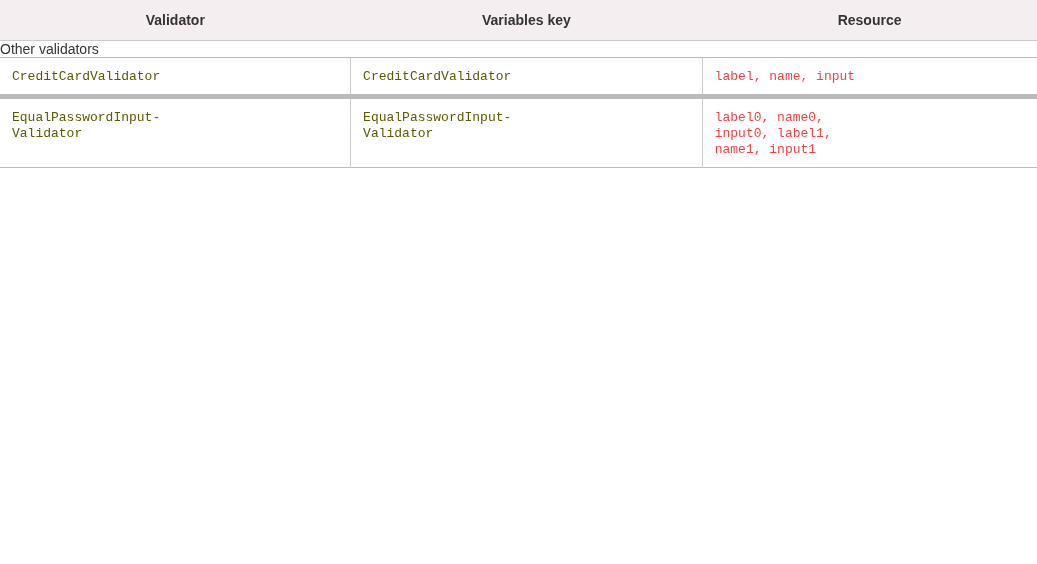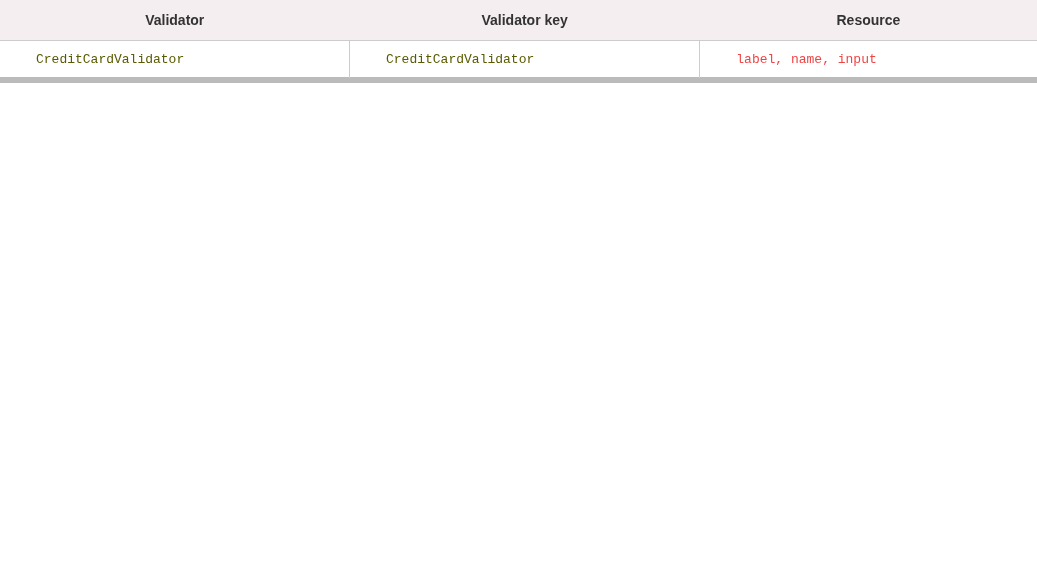--- a/index.html
+++ b/index.html
@@ -30,21 +30,21 @@
     thead th {
       font-weight: bold;
       font-size: 14px;
       padding: 12px 20px;
       text-align: center;
       border-bottom: 1px solid #ccc;
       color: #333;
     }
 
     tbody tr.data-row td {
-      padding: 10px 36px;
+      padding: 10px 12px;
       vertical-align: top;
       border-left: 1px solid #ccc;
       font-size: 13px;
     }
 
     tbody tr.data-row td:first-child {
       border-left: none;
     }
 
     .mono {
@@ -59,25 +59,28 @@
       color: #ef4444;
     }
   </style>
 </head>
 <body>
 
 <table>
   <thead>
     <tr>
       <th>Validator</th>
-      <th>Validator key</th>
+      <th>Variables key</th>
       <th>Resource</th>
     </tr>
   </thead>
   <tbody>
+    <tr>
+      <td colspan="3">Other validators</td>
+    </tr>
 
   <tr>
         <td colspan="3" style="border-top:1px solid #bbb; padding:0; height:0;"></td>
       </tr>
       <tr class="data-row">
         <td><span class="mono">CreditCardValidator</span></td>
         <td><span class="mono">CreditCardValidator</span></td>
         <td><span class="mono-black">label, name, input</span></td>
       </tr>
       <tr>
@@ -88,17 +91,22 @@
       </tr>
       <tr>
         <td colspan="3" style="border-top:1px solid #bbb; padding:0; height:0;"></td>
       </tr>
       <tr>
         <td colspan="3" style="border-top:1px solid #bbb; padding:0; height:0;"></td>
       </tr>
       <tr>
         <td colspan="3" style="border-top:1px solid #bbb; padding:0; height:0;"></td>
       </tr>
+      <tr class="data-row">
+        <td><span class="mono">EqualPasswordInput-<br>Validator</span></td>
+        <td><span class="mono">EqualPasswordInput-<br>Validator</span></td>
+        <td><span class="mono-black">label0, name0,<br>input0, label1,<br>name1, input1</span></td>
+      </tr>
       <tr>
         <td colspan="3" style="border-top:1px solid #bbb; padding:0; height:0;"></td>
       </tr>
     </tbody>
 </table>
 
 </body></html>

